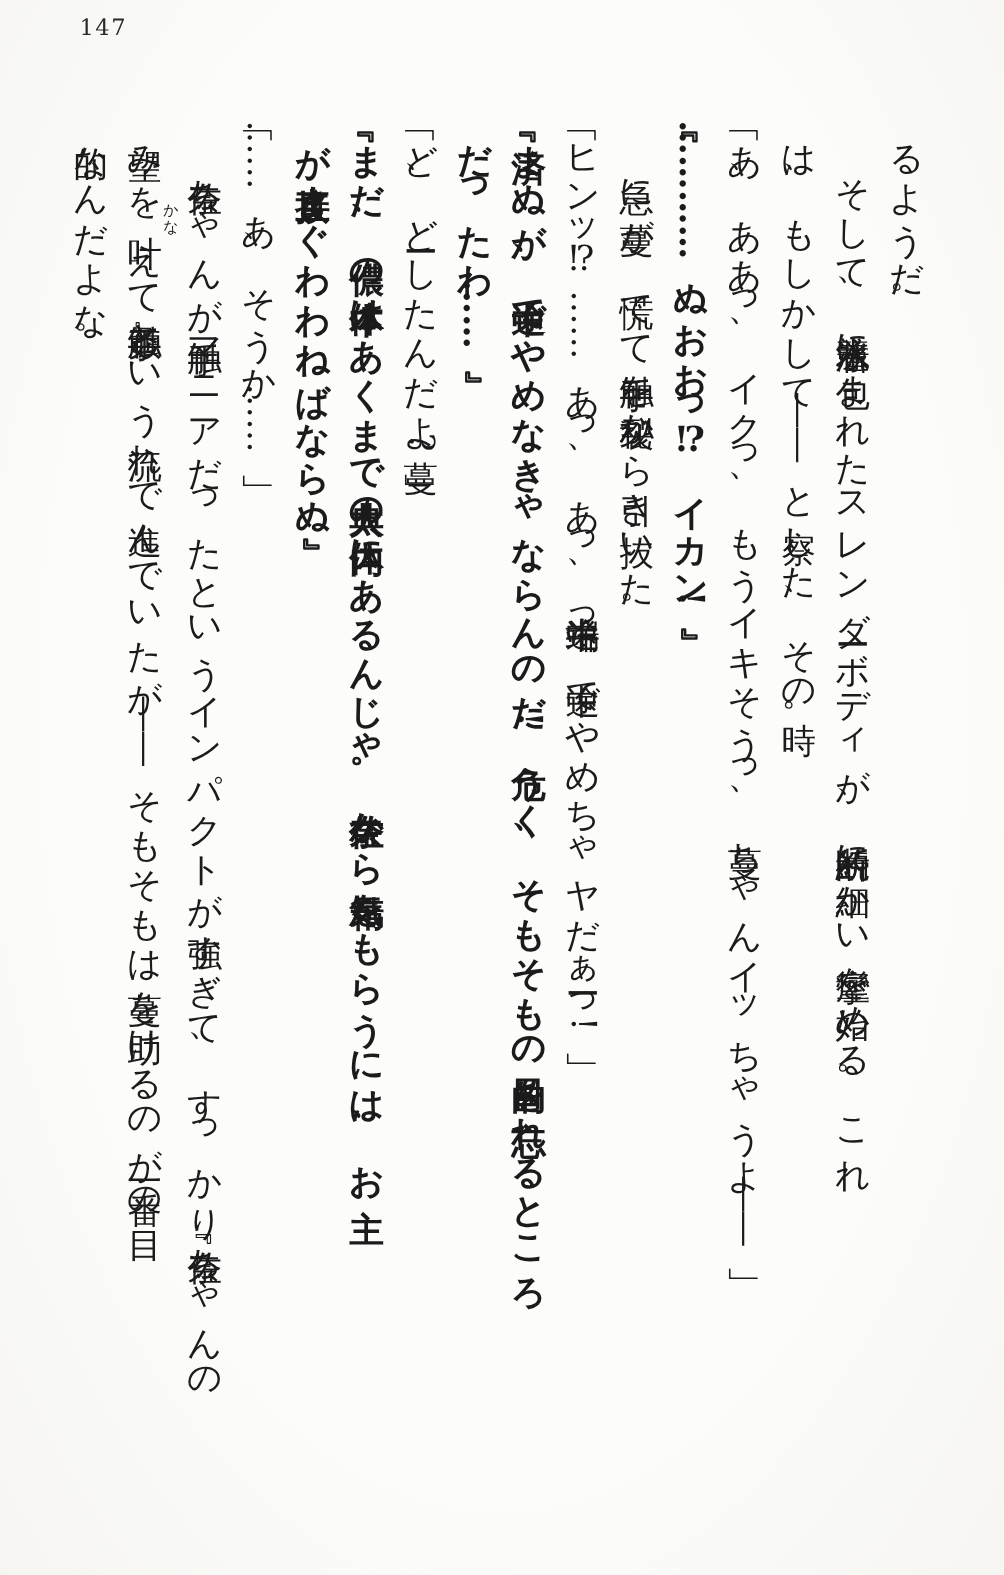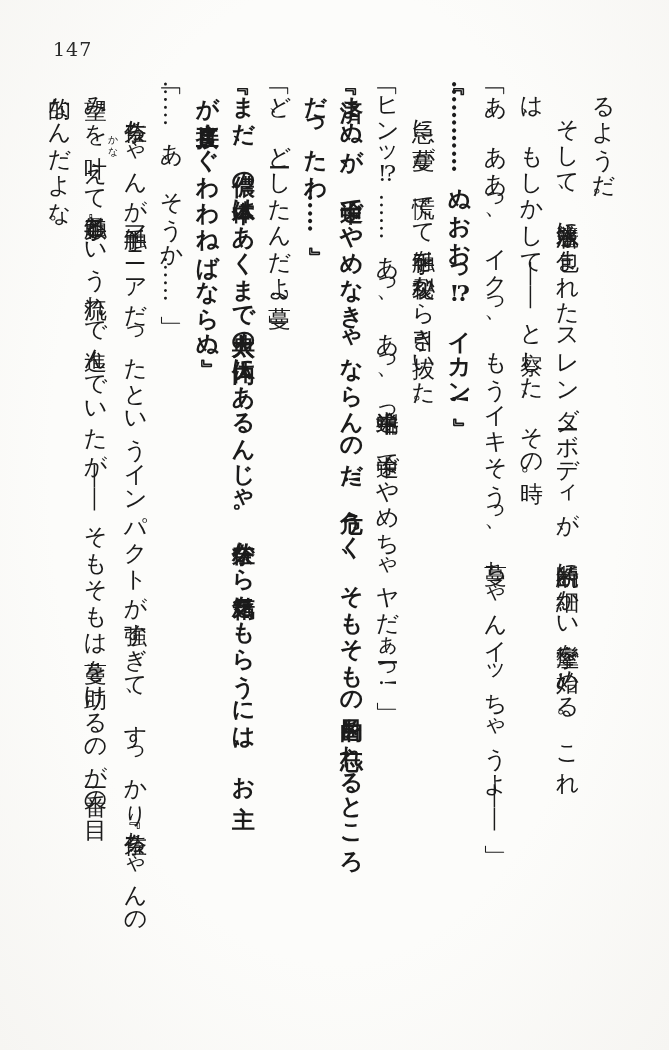--- a/index.html
+++ b/index.html
@@ -15,22 +15,22 @@
     font-family: "DejaVu Serif", "Liberation Serif", serif;
   }
   .page {
     position: absolute;
     inset: 0;
     background: radial-gradient(ellipse at 50% 45%, #fcfcfa 60%, #f6f5f2 100%);
   }
   .page-number {
     position: absolute;
     left: 53px;
-    top: 38px;
-    font-size: 19px;
+    top: 9px;
+    font-size: 15px;
     letter-spacing: 1px;
     color: #2a2a2a;
   }
   .text-block {
     position: absolute;
     top: 80px;
     right: 47px;
     height: 935px;
     writing-mode: vertical-rl;
     text-orientation: mixed;

